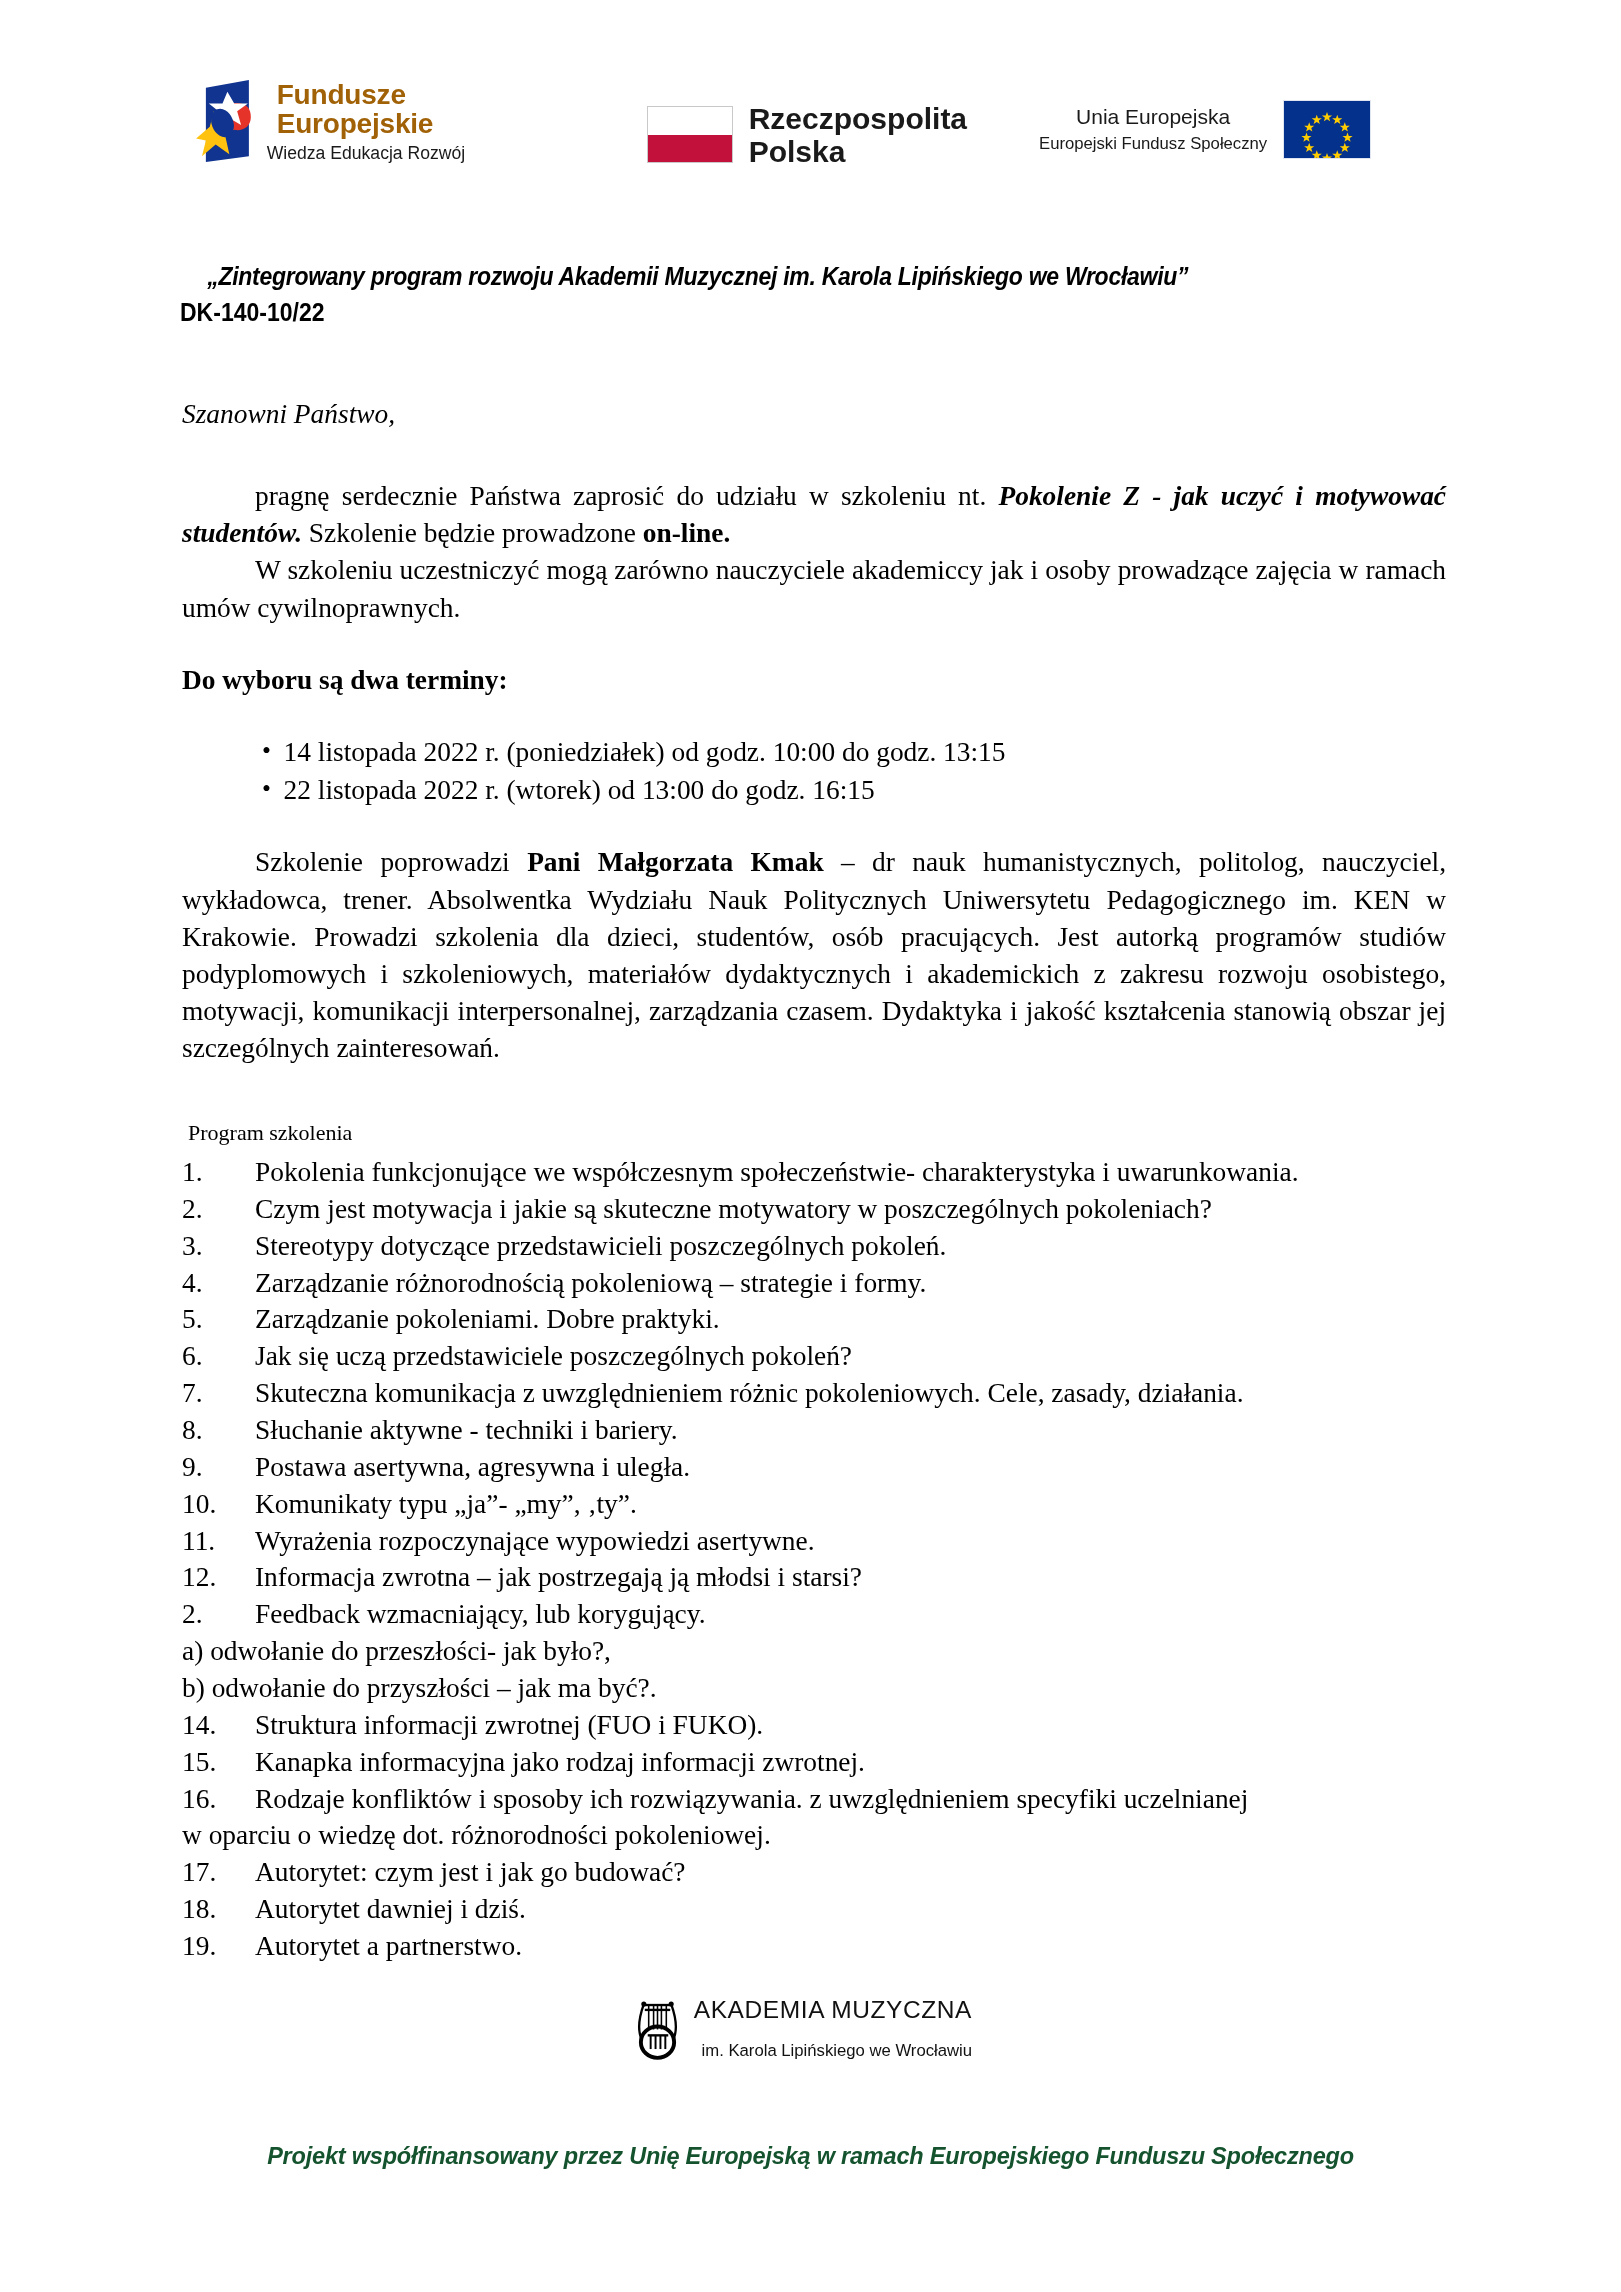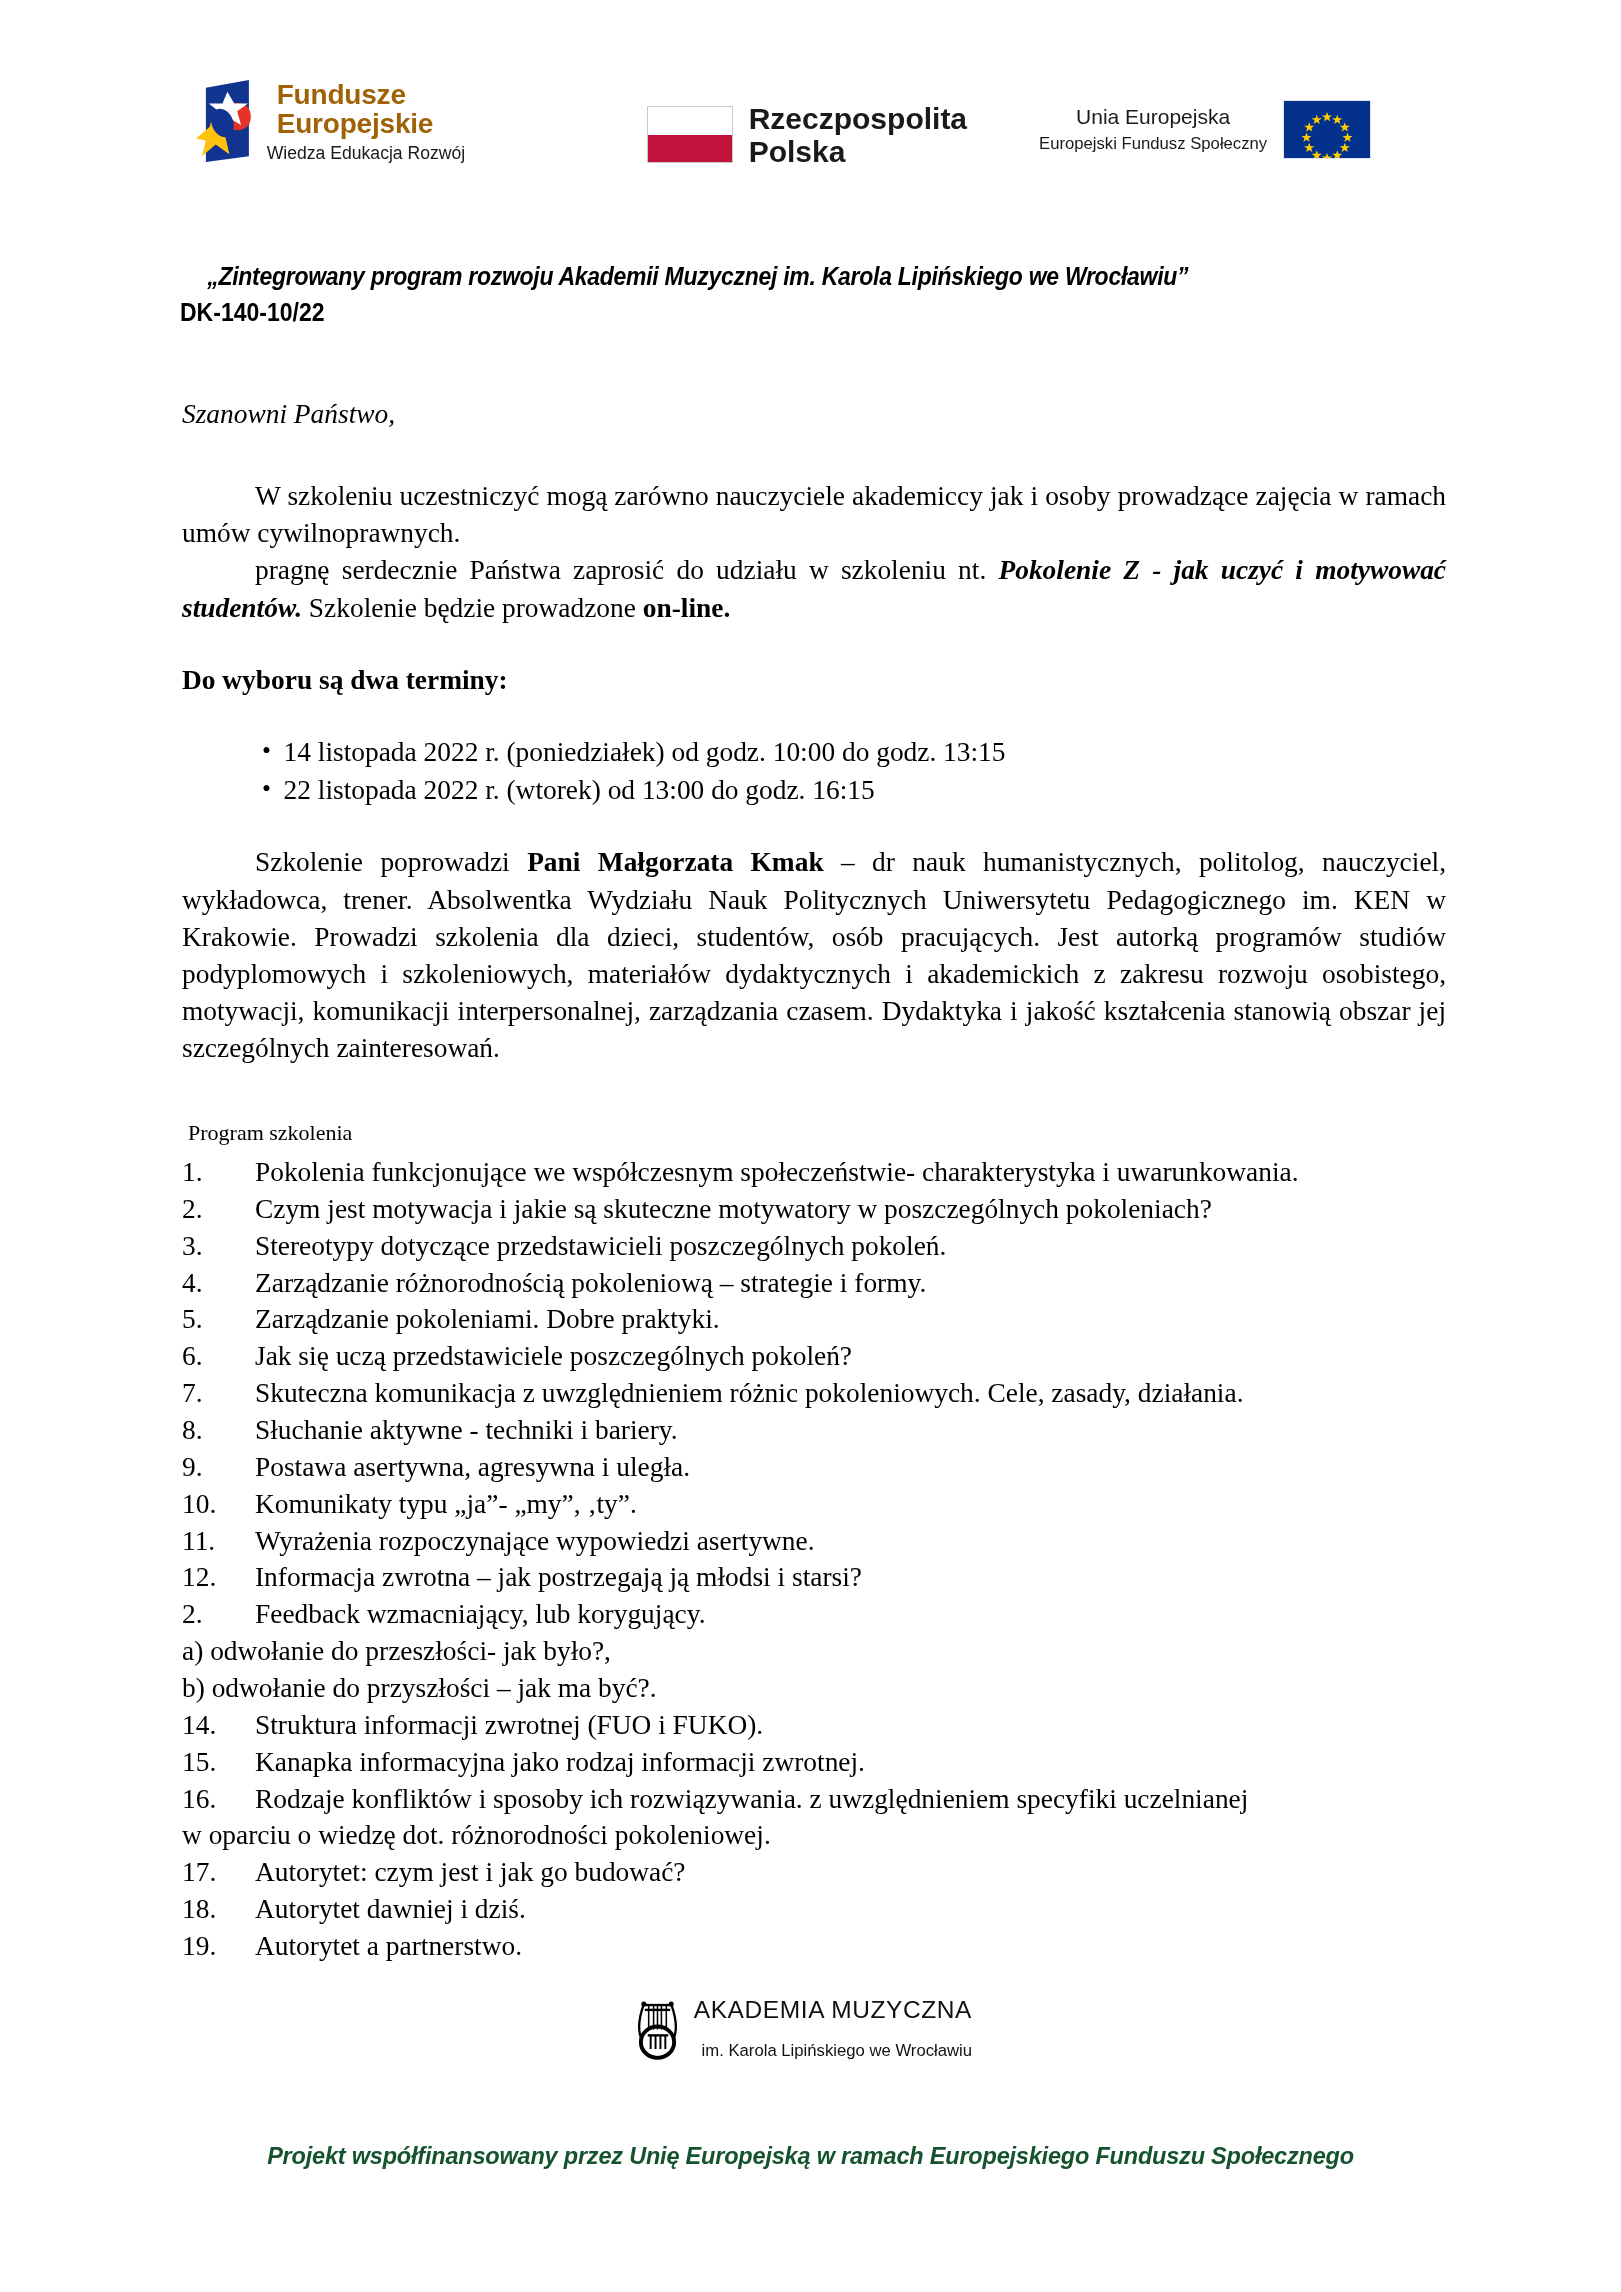--- a/index.html
+++ b/index.html
@@ -321,23 +321,23 @@
 
   <div class="doc-title-wrap">
     <div class="doc-title">„Zintegrowany program rozwoju Akademii Muzycznej im. Karola Lipińskiego we Wrocławiu”</div>
     <div class="doc-code">DK-140-10/22</div>
   </div>
 
   <div class="body-area">
 
     <div class="salutation">Szanowni Państwo,</div>
 
+    <p class="just indent"><span>pragnę serdecznie Państwa zaprosić do udziału w szkoleniu nt. </span><span class="bi">Pokolenie Z - jak uczyć i motywować studentów.</span><span> Szkolenie będzie prowadzone </span><b>on-line.</b></p>
+
     <p class="just indent">W szkoleniu uczestniczyć mogą zarówno nauczyciele akademiccy jak i osoby prowadzące zajęcia w ramach umów cywilnoprawnych.</p>
-
-    <p class="just indent"><span>pragnę serdecznie Państwa zaprosić do udziału w szkoleniu nt. </span><span class="bi">Pokolenie Z - jak uczyć i motywować studentów.</span><span> Szkolenie będzie prowadzone </span><b>on-line.</b></p>
 
     <div class="spacer-md"></div>
 
     <p class="heading-bold">Do wyboru są dwa terminy:</p>
 
     <div class="spacer-md"></div>
 
     <ul class="terms">
       <li>14 listopada 2022 r. (poniedziałek) od godz. 10:00 do godz. 13:15</li>
       <li>22 listopada 2022 r. (wtorek) od 13:00 do godz. 16:15</li>

